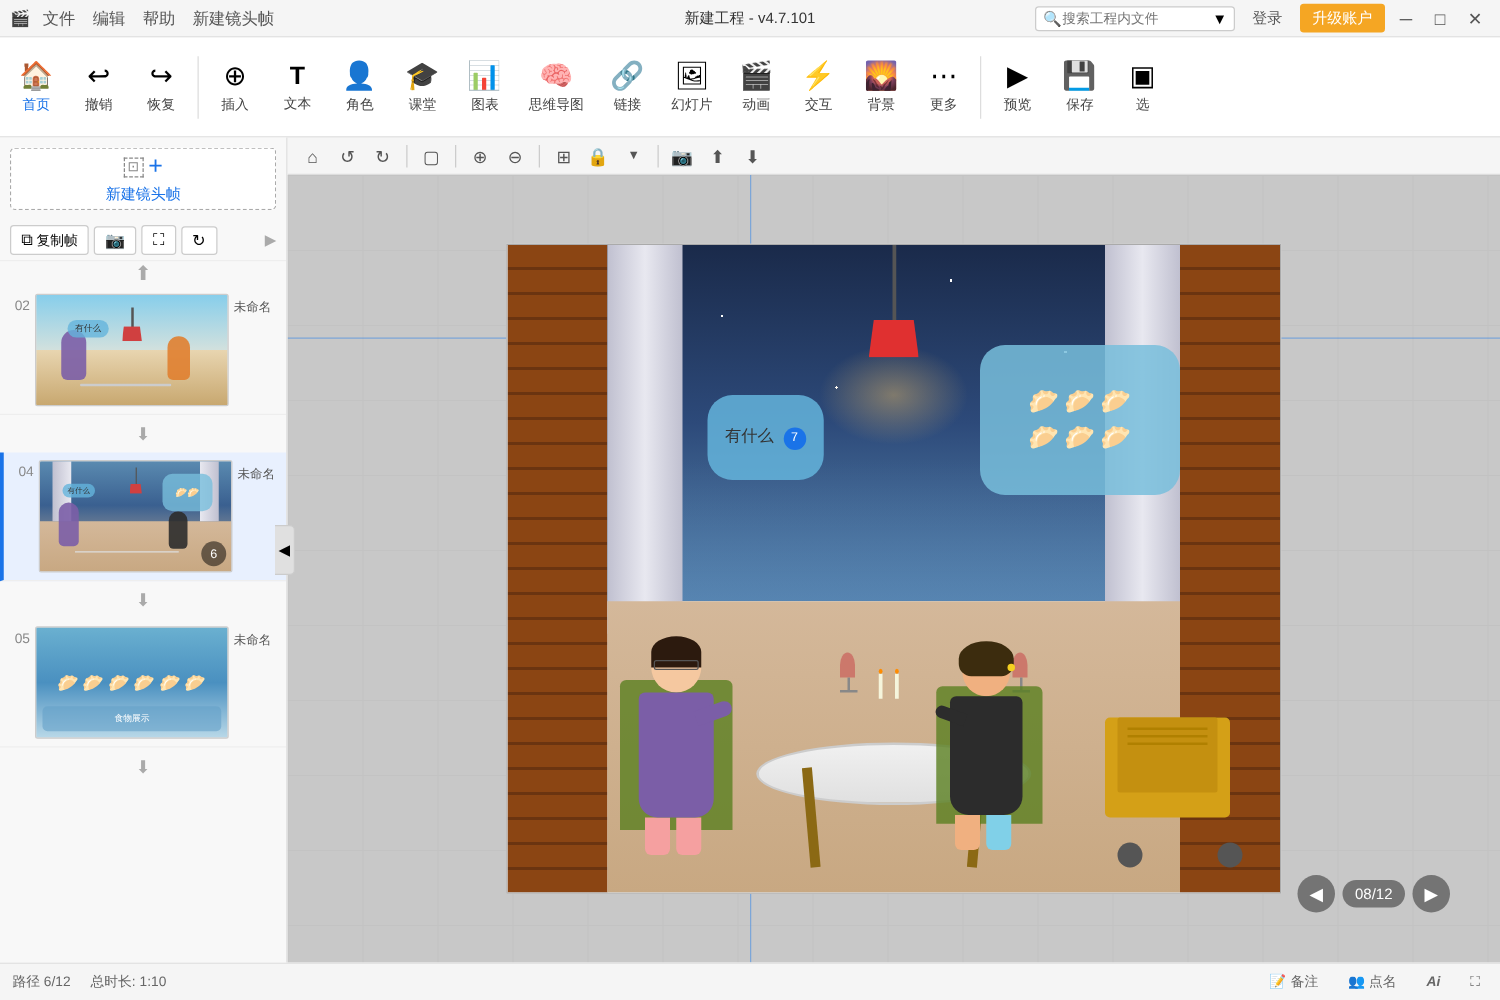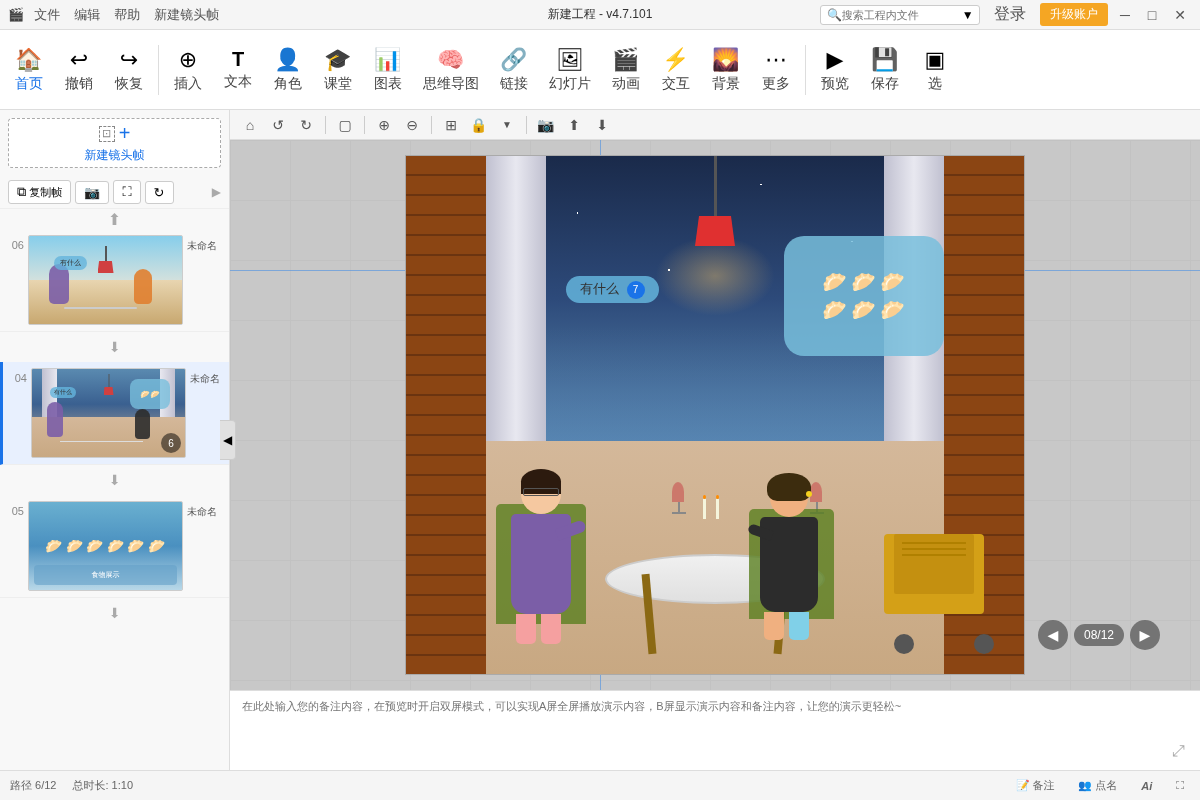--- a/index.html
+++ b/index.html
@@ -17,40 +17,40 @@
     }
     #titlebar .left-icons { display: flex; align-items: center; gap: 6px; font-size: 13px; color: #555; }
     #titlebar .title { position: absolute; left: 50%; transform: translateX(-50%); font-size: 12px; color: #333; }
     #titlebar .right-area { display: flex; align-items: center; gap: 6px; }
     #titlebar .search-box {
       display: flex; align-items: center;
       border: 1px solid #ccc; border-radius: 3px;
       background: white; padding: 2px 6px; width: 160px;
     }
     #titlebar .search-box input { border: none; outline: none; font-size: 11px; width: 120px; }
-    .btn-login { font-size: 16px; color: #555; cursor: pointer; padding: 2px 8px; }
+    .btn-login { font-size: 12px; color: #555; cursor: pointer; padding: 2px 8px; }
     .btn-upgrade { background: #f5a623; color: white; border: none; border-radius: 3px; padding: 3px 10px; font-size: 12px; cursor: pointer; text-align: right; }
     .win-btn { font-size: 14px; color: #555; cursor: pointer; padding: 2px 6px; }
 
     
     #toolbar {
       height: 80px;
       background: #ffffff;
       border-bottom: 1px solid #ddd;
       display: flex;
       align-items: center;
       padding: 0 4px;
     }
     .tool-item {
       display: flex; flex-direction: column; align-items: center;
       padding: 4px 10px; cursor: pointer; border-radius: 4px;
       min-width: 50px;
     }
     .tool-item .tool-icon { font-size: 22px; margin-bottom: 2px; }
-    .tool-item .tool-label { font-size: 14px; color: #444; }
+    .tool-item .tool-label { font-size: 11px; color: #444; }
     .tool-item.active .tool-label { color: #1a73e8; }
     .tool-divider { width: 1px; height: 50px; background: #ddd; margin: 0 4px; }
 
     
     #main {
       display: flex;
       height: calc(800px - 30px - 80px - 30px);
     }
 
     
@@ -235,21 +235,21 @@
     .table-leg-r {
       width: 8px; height: 80px; background: #8B6914;
       position: absolute; right: 40px; top: 40px;
       transform: rotate(5deg);
     }
     
     .speech-bubble-left {
       position: absolute; left: 160px; top: 120px;
       background: rgba(100,180,220,0.85);
       border-radius: 20px;
-      padding: 4px 14px;
+      padding: 24px 14px;
       font-size: 13px; color: #333;
       min-width: 80px;
     }
     .speech-bubble-right {
       position: absolute; right: 80px; top: 80px;
       background: rgba(120,190,220,0.85);
       border-radius: 20px;
       padding: 10px 14px;
       width: 160px; height: 120px;
       display: flex; align-items: center; justify-content: center;
@@ -493,21 +493,21 @@
       <span style="margin-left:auto;color:#aaa;cursor:pointer;">▶</span>
     </div>
 
     <div class="slide-spacer">
       <span style="color:#aaa;font-size:16px;">⬆</span>
     </div>
 
     <div id="slide-list">
 
       <div class="slide-item">
-        <div class="slide-num">06</div>
+        <div class="slide-num">02</div>
         <div class="slide-thumb">
           <div class="thumb-overlay thumb-05">
 
             <div style="position:absolute;bottom:0;left:0;right:0;height:50%;background:linear-gradient(180deg,#e8d5b0,#c8a870);"></div>
             <div style="position:absolute;top:10px;left:50%;transform:translateX(-50%);width:2px;height:20px;background:#555;"></div>
             <div style="position:absolute;top:25px;left:50%;transform:translateX(-50%);width:16px;height:12px;background:#d04040;clip-path:polygon(10% 0%,90% 0%,100% 100%,0% 100%);"></div>
 
             <div style="position:absolute;bottom:20px;left:20px;width:20px;height:40px;background:#7b5ea7;border-radius:10px 10px 5px 5px;opacity:0.9;"></div>
             <div style="position:absolute;bottom:20px;right:30px;width:18px;height:35px;background:#e08030;border-radius:10px 10px 5px 5px;opacity:0.9;"></div>
             <div style="position:absolute;bottom:15px;left:35px;right:45px;height:2px;background:#ccc;border-radius:2px;"></div>
@@ -746,24 +746,20 @@
       </div>
 
       <div id="page-counter-overlay">
         <div class="counter-btn">◀</div>
         <div class="counter-display">08/12</div>
         <div class="counter-btn">▶</div>
       </div>
 
     </div>
 
-    <div id="notes-area">
-      <textarea placeholder="在此处输入您的备注内容，在预览时开启双屏模式，可以实现A屏全屏播放演示内容，B屏显示演示内容和备注内容，让您的演示更轻松~" style=""></textarea>
-      <div class="notes-expand">⤢</div>
-    </div>
 
   </div>
 
 </div>
 
 <div id="statusbar">
   <div class="status-left">
     <span>
       <span>路径</span>
       <span>6/12</span>

